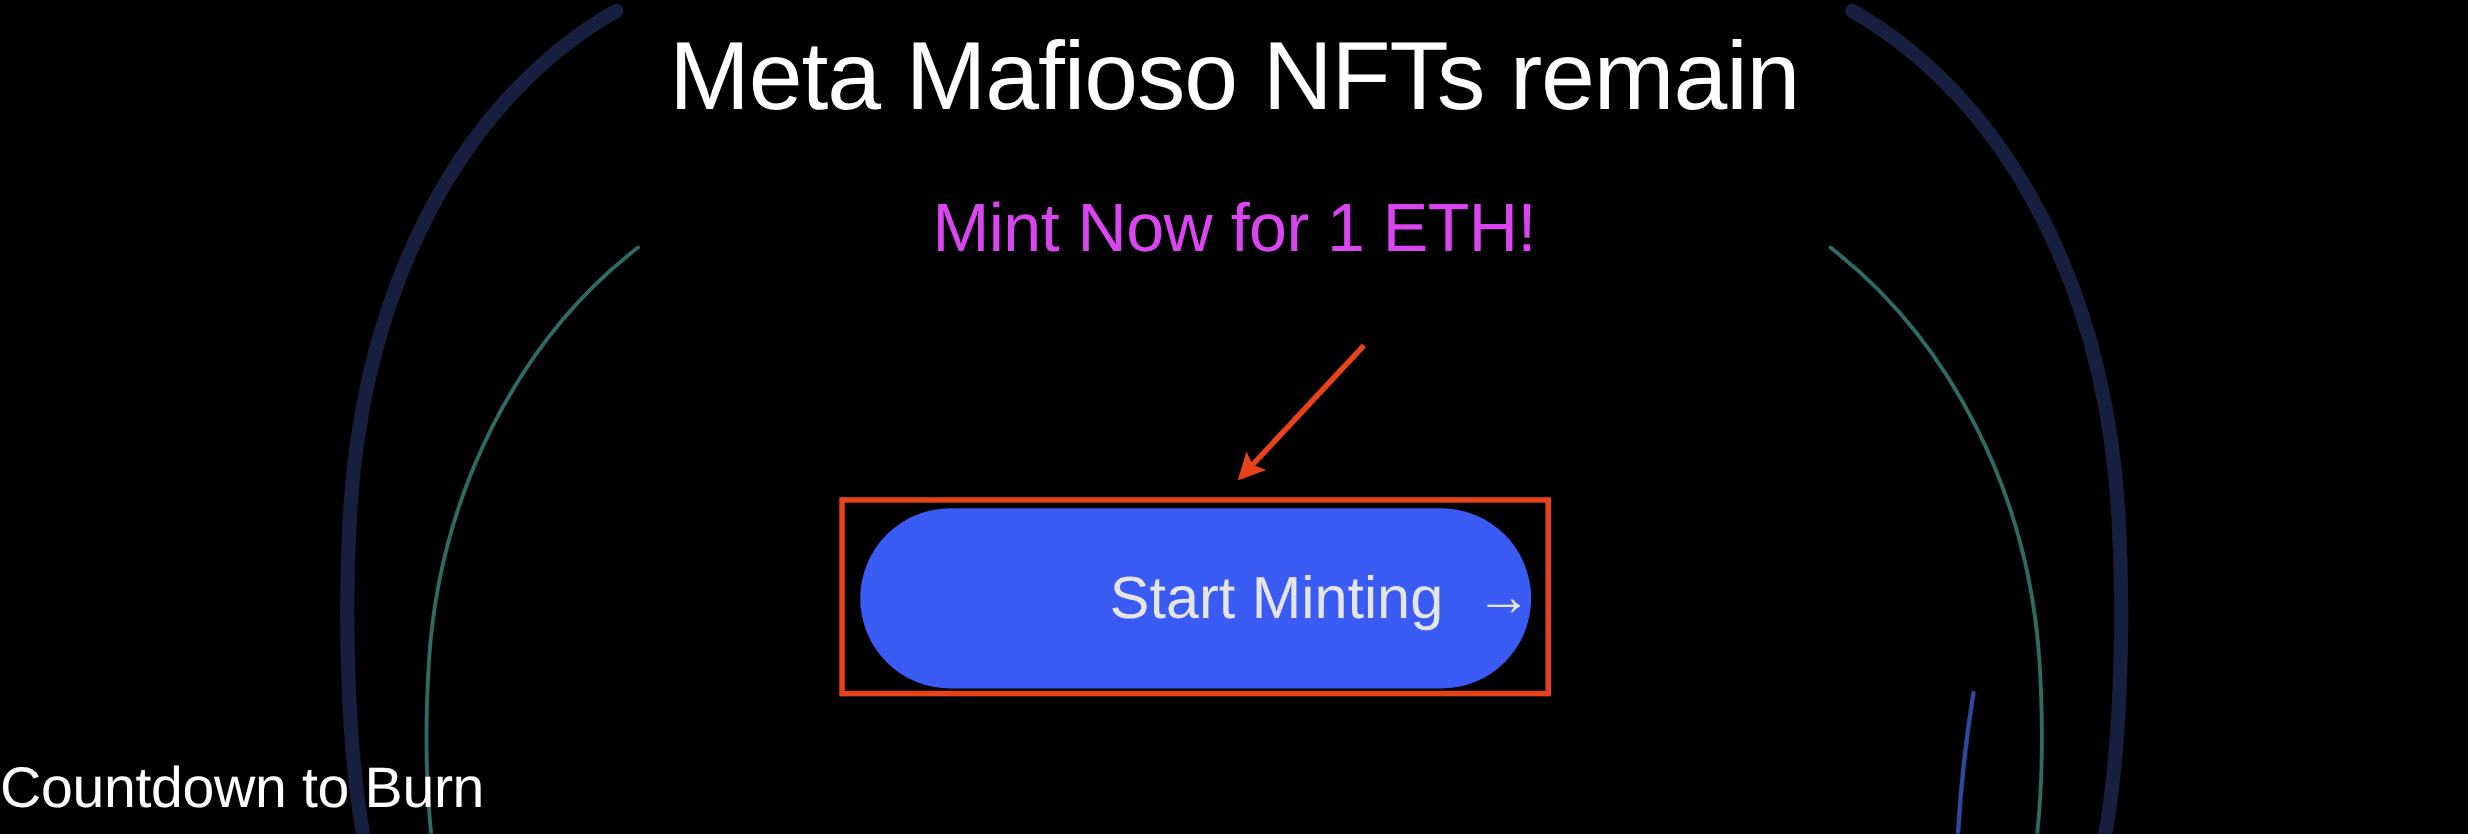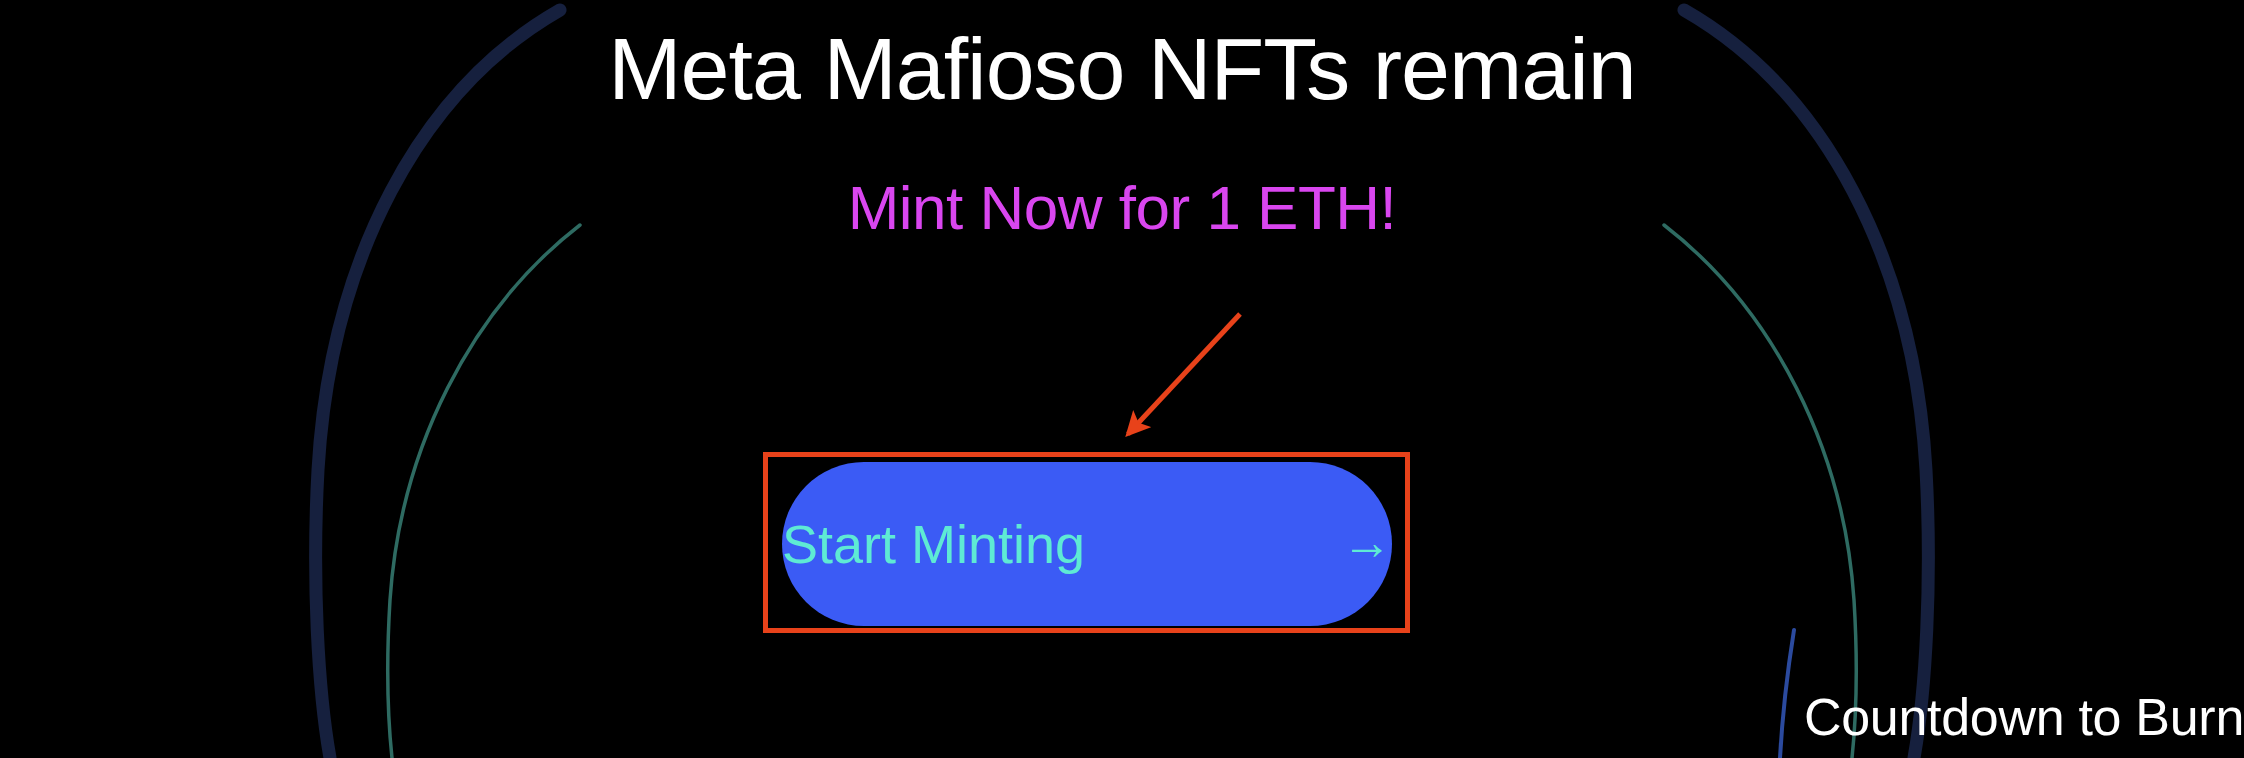--- a/index.html
+++ b/index.html
@@ -67,46 +67,46 @@
     top: 462px;
     width: 610px;
     height: 164px;
   }
   .cta-button {
     width: 610px;
     height: 164px;
     border: none;
     border-radius: 82px;
     background: #3b5bf5;
-    color: #5eead4;
+    color: #e5e5e5;
     font-family: "Liberation Sans", sans-serif;
     font-size: 54px;
     font-weight: 400;
     letter-spacing: 0px;
     display: flex;
     align-items: center;
-    justify-content: space-between;
+    justify-content: flex-end;
     gap: 30px;
     cursor: pointer;
     padding: 0;
     box-sizing: border-box;
   }
   .cta-label { display: inline-block; }
   .cta-arrow {
     display: inline-block;
     font-size: 50px;
     line-height: 1;
     transform: translateY(-2px);
   }
   .countdown-label {
     position: absolute;
     left: 0;
     top: 688px;
     width: 2244px;
-    text-align: right;
+    text-align: left;
     color: #ffffff;
     font-family: "Liberation Sans", sans-serif;
     font-size: 52px;
     font-weight: 400;
     letter-spacing: -0.3px;
     line-height: 1.15;
     white-space: nowrap;
   }
   #annotations {
     position: absolute;

